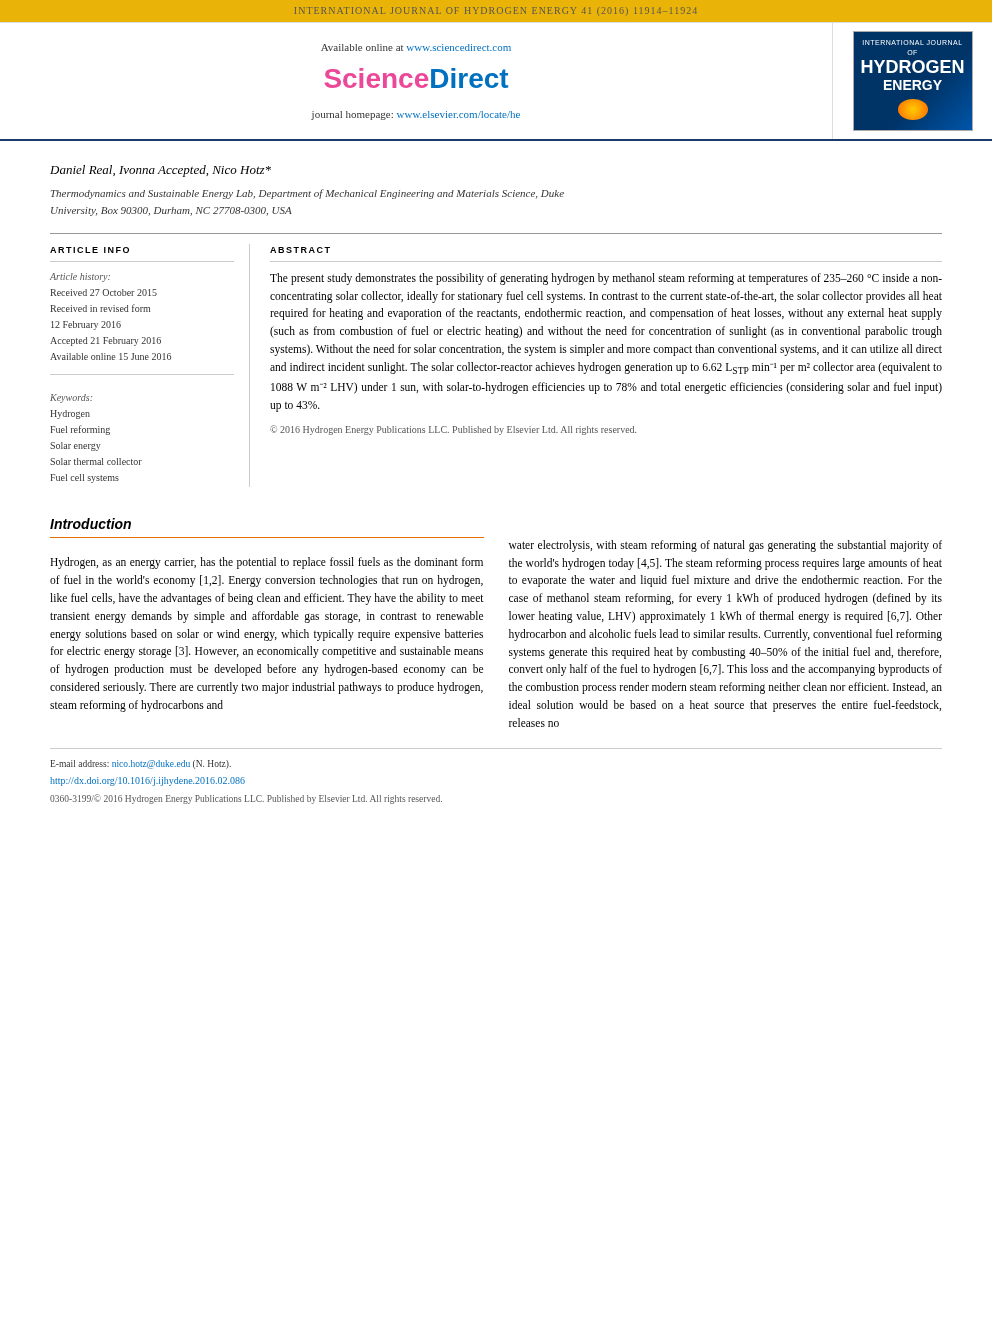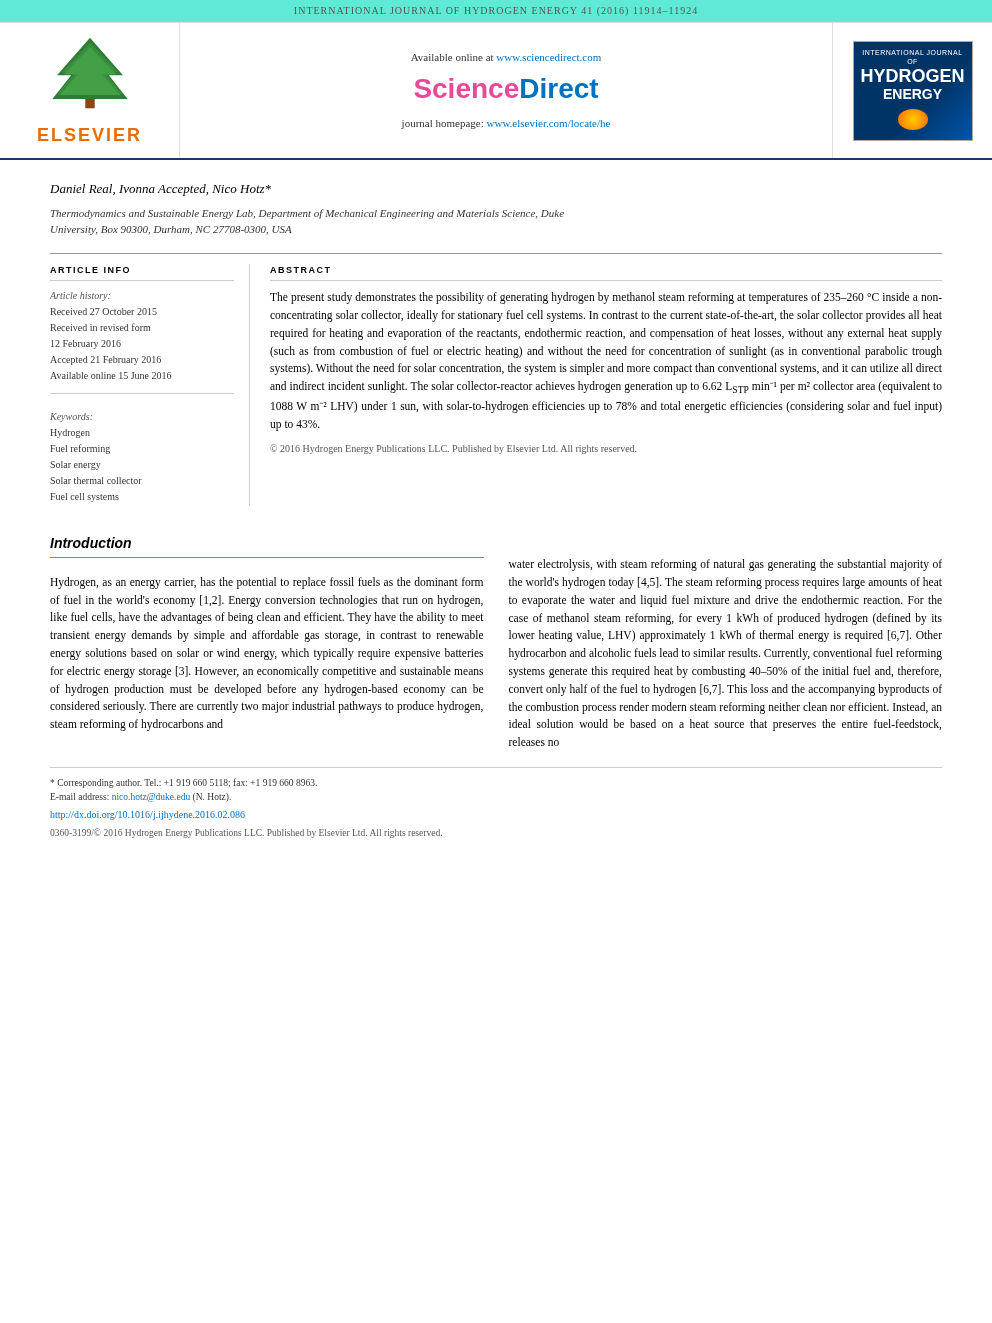--- a/index.html
+++ b/index.html
@@ -6,21 +6,21 @@
     body {
       font-family: "Times New Roman", Times, serif;
       background: #fff;
       color: #000;
       width: 992px;
       min-height: 1323px;
       font-size: 13px;
       line-height: 1.4;
     }
     .top-bar {
-      background: #5eead4;
+      background: #eab308;
       text-align: center;
       padding: 4px 0;
       font-size: 10px;
       letter-spacing: 1px;
       color: #555;
       text-transform: uppercase;
       border-bottom: 1px solid #ddd;
     }
     .header-section {
       display: flex;
@@ -298,32 +298,20 @@
     }
   </style>
 </head>
 <body>
 
 <div class="top-bar">
   <span>International Journal of Hydrogen Energy 41 (2016) 11914–11924</span>
 </div>
 
 <div class="header-section">
-  <div class="header-left">
-    <div class="elsevier-logo">
-      
-      <svg class="tree-graphic" viewBox="0 0 100 85" xmlns="http://www.w3.org/2000/svg">
-        <rect x="45" y="65" width="10" height="15" fill="#8B4513"></rect>
-        <polygon points="50,5 15,45 30,45 10,70 90,70 70,45 85,45" fill="#2e7d32"></polygon>
-        <polygon points="50,10 20,42 35,42 15,65 85,65 65,42 80,42" fill="#388e3c"></polygon>
-        <polygon points="50,15 22,44 37,44 18,66 82,66 63,44 78,44" fill="#43a047"></polygon>
-      </svg>
-      <div class="elsevier-brand">ELSEVIER</div>
-    </div>
-  </div>
   <div class="header-center">
     <div class="available-online">
       <span>Available online at</span>
       <a href="#">www.sciencedirect.com</a>
     </div>
     <div class="sciencedirect-title">
       <span class="science">Science</span><span class="direct">Direct</span>
     </div>
     <div class="journal-homepage">
       <span>journal homepage:</span>
@@ -391,23 +379,20 @@
     </div>
 
     <div class="body-col">
       <div style="height:22px"></div>
       <p class="body-text">water electrolysis, with steam reforming of natural gas generating the substantial majority of the world's hydrogen today [4,5]. The steam reforming process requires large amounts of heat to evaporate the water and liquid fuel mixture and drive the endothermic reaction. For the case of methanol steam reforming, for every 1 kWh of produced hydrogen (defined by its lower heating value, LHV) approximately 1 kWh of thermal energy is required [6,7]. Other hydrocarbon and alcoholic fuels lead to similar results. Currently, conventional fuel reforming systems generate this required heat by combusting 40–50% of the initial fuel and, therefore, convert only half of the fuel to hydrogen [6,7]. This loss and the accompanying byproducts of the combustion process render modern steam reforming neither clean nor efficient. Instead, an ideal solution would be based on a heat source that preserves the entire fuel-feedstock, releases no</p>
     </div>
   </div>
 
   <div class="footnote-section">
     <div class="footnote-text">
-      <span>* Corresponding author. Tel.: +1 919 660 5118; fax: +1 919 660 8963.</span>
-    </div>
-    <div class="footnote-text">
       <span>E-mail address:</span>
       <a href="#">nico.hotz@duke.edu</a>
       <span>(N. Hotz).</span>
     </div>
     <div>
       <a class="doi-link" href="#">http://dx.doi.org/10.1016/j.ijhydene.2016.02.086</a>
     </div>
     <div class="issn-line">0360-3199/© 2016 Hydrogen Energy Publications LLC. Published by Elsevier Ltd. All rights reserved.</div>
   </div>
 

